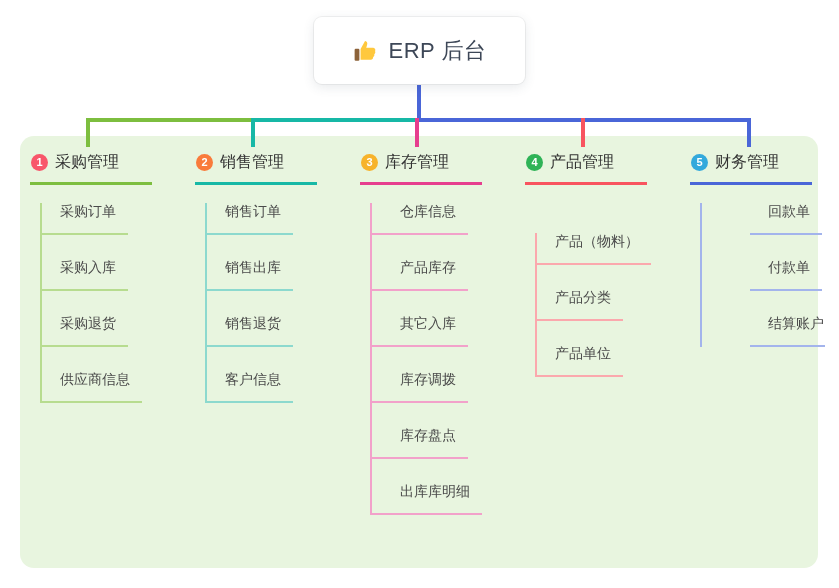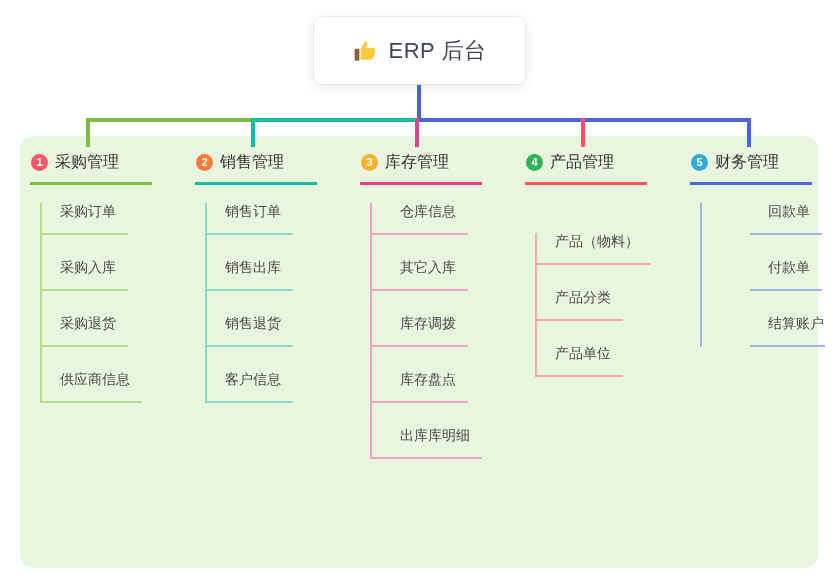--- a/index.html
+++ b/index.html
@@ -114,20 +114,21 @@
     </div>
   </div>
 
   <div class="branch b3" style="left:360px">
     <div class="btitle">
       <span class="badge">3</span>
       <span class="blabel">库存管理</span>
     </div>
     <div class="children">
       <div class="child">仓库信息</div>
+      <div class="child">产品库存</div>
       <div class="child">其它入库</div>
       <div class="child">库存调拨</div>
       <div class="child">库存盘点</div>
       <div class="child">出库库明细</div>
     </div>
   </div>
 
   <div class="branch b4" style="left:525px">
     <div class="btitle">
       <span class="badge">4</span>

